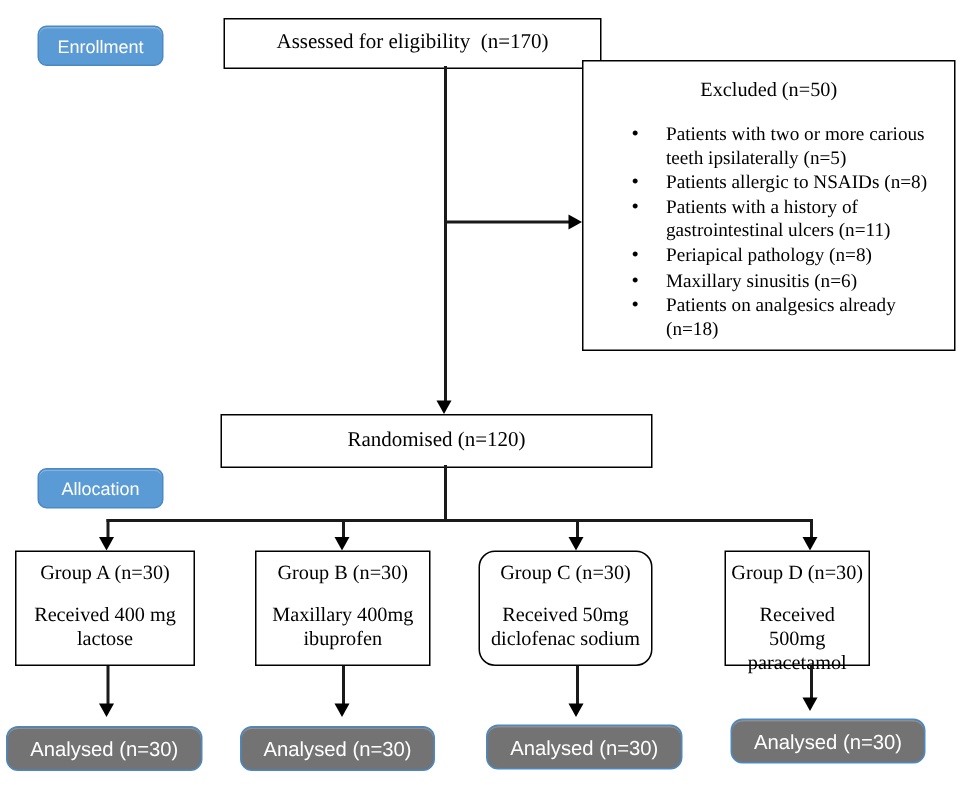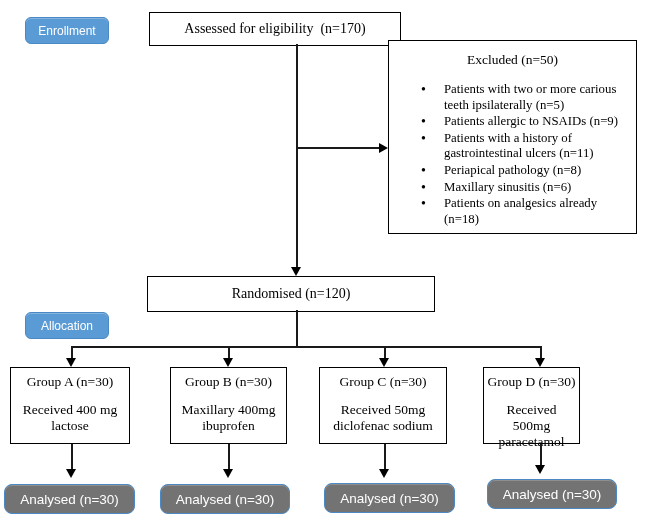--- a/index.html
+++ b/index.html
@@ -119,21 +119,21 @@
   <div class="vline" style="left:296px;top:44px;height:224px;"></div>
   <div class="ah-down" style="left:291px;top:267px;"></div>
 
   <div class="hline" style="left:296px;top:147px;width:84px;"></div>
   <div class="ah-right" style="left:379px;top:143px;"></div>
 
   <div class="exbox" style="left:388px;top:40px;width:249px;height:194px;box-sizing:border-box;">
     <div class="ex-title">Excluded (n=50)</div>
     <ul>
       <li>Patients with two or more carious teeth ipsilaterally (n=5)</li>
-      <li>Patients allergic to NSAIDs (n=9)</li>
+      <li>Patients allergic to NSAIDs (n=8)</li>
       <li>Patients with a history of gastrointestinal ulcers (n=11)</li>
       <li>Periapical pathology (n=8)</li>
       <li>Maxillary sinusitis (n=6)</li>
       <li>Patients on analgesics already (n=18)</li>
     </ul>
   </div>
 
   <div class="fbox" style="left:147px;top:276px;width:286px;height:34px;">Randomised (n=120)</div>
 
   <div class="vline" style="left:296px;top:310px;height:37px;"></div>
@@ -150,21 +150,21 @@
   <div class="ah-down" style="left:535px;top:358px;"></div>
 
   <div class="gbox" style="left:10px;width:120px;">
     <div class="g-title">Group A (n=30)</div>
     <div class="g-detail">Received 400 mg lactose</div>
   </div>
   <div class="gbox" style="left:170px;width:117px;">
     <div class="g-title">Group B (n=30)</div>
     <div class="g-detail">Maxillary 400mg ibuprofen</div>
   </div>
-  <div class="gbox" style="left:319px;width:128px;">
+  <div class="gbox" style="left:319px;width:116px;border-radius:11px;">
     <div class="g-title">Group C (n=30)</div>
     <div class="g-detail">Received 50mg diclofenac sodium</div>
   </div>
   <div class="gbox" style="left:483px;width:97px;">
     <div class="g-title">Group D (n=30)</div>
     <div class="g-detail">Received 500mg paracetamol</div>
   </div>
 
   <div class="vline" style="left:71px;top:444px;height:26px;"></div>
   <div class="ah-down" style="left:66px;top:469px;"></div>

